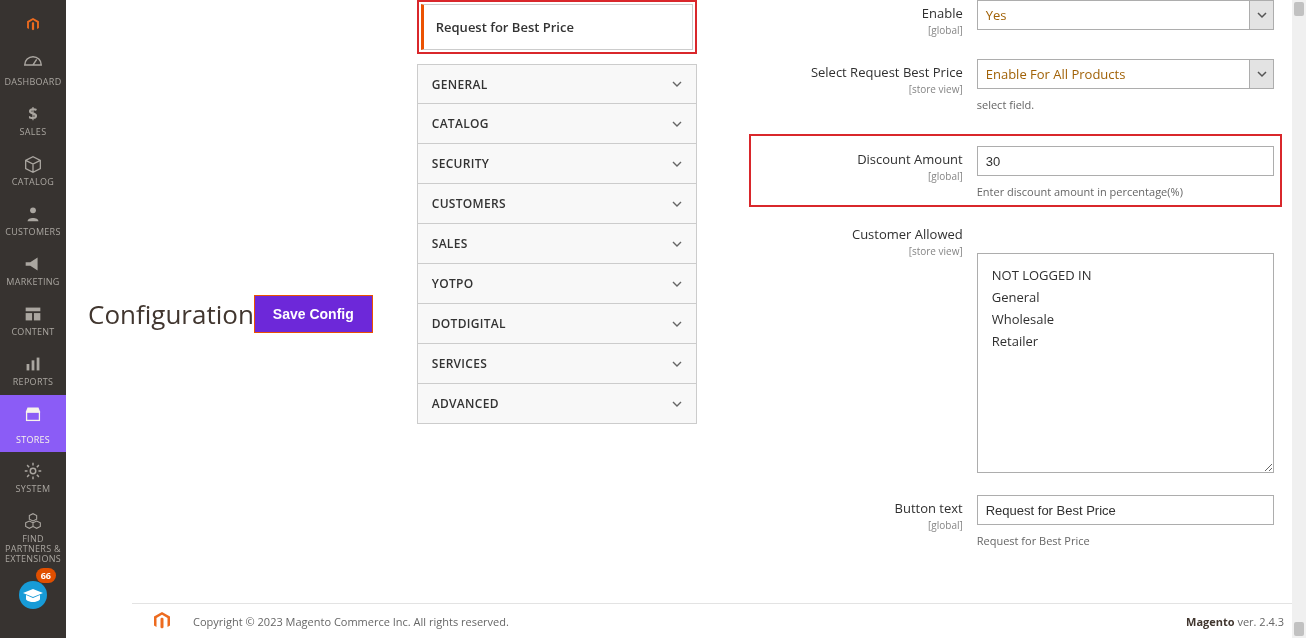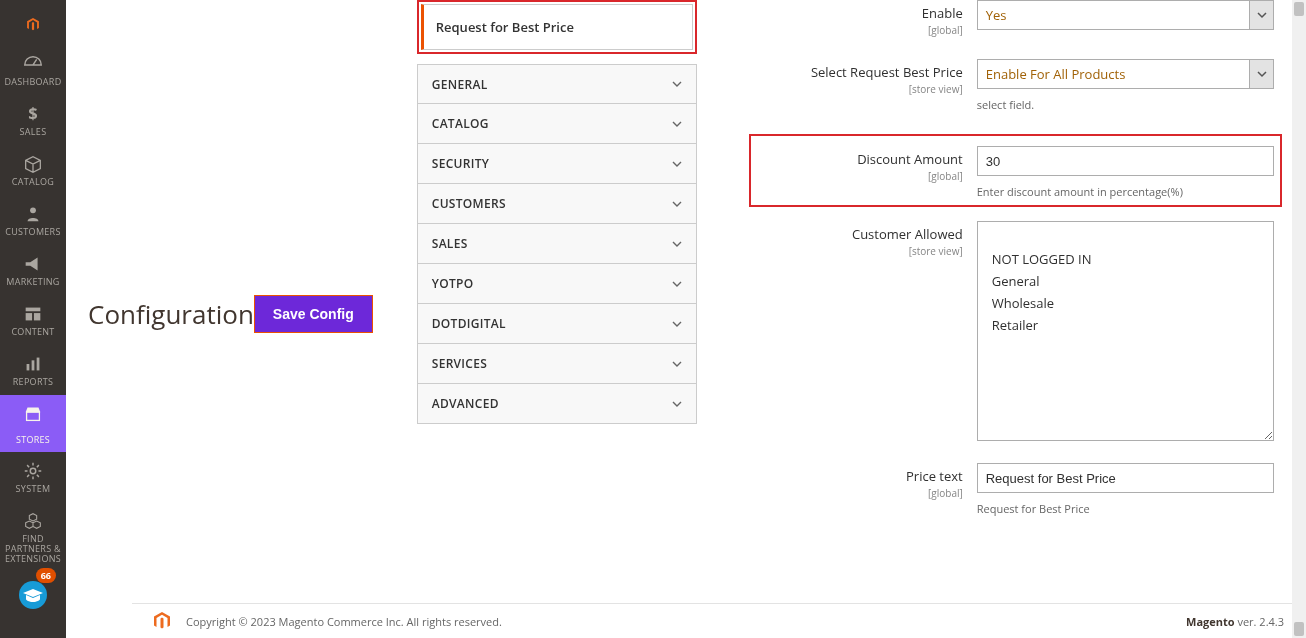--- a/index.html
+++ b/index.html
@@ -40,26 +40,26 @@
 .form-row.highlighted { border: 2px solid #d9272b; padding: 10px 6px 6px 6px; margin-left: -8px; margin-right: -8px; margin-bottom: 14px; }
 .form-label-col { width: 220px; text-align: right; padding-right: 14px; padding-top: 4px; }
 .flabel { font-size: 13px; color: #303030; display: block; }
 .fscope { font-size: 10px; color: #858585; display: block; margin-top: 1px; }
 .form-field-col { flex: 1; max-width: 370px; }
 .select-wrap { display: flex; border: 1px solid #adadad; background: #fff; height: 30px; }
 .select-val { flex: 1; padding: 5px 8px; font-size: 13px; color: #a16207; }
 .select-btn { width: 24px; background: #e3e3e3; border-left: 1px solid #adadad; display: flex; align-items: center; justify-content: center; cursor: pointer; }
 .fnote { font-size: 11px; color: #666; margin-top: 8px; }
 .input-text { width: 100%; border: 1px solid #adadad; height: 30px; padding: 0 8px; font-size: 13px; color: #303030; }
-.multiselect { width: 100%; border: 1px solid #adadad; min-height: 220px; padding: 26px 14px; font-size: 13px; color: #303030; line-height: 1.7; resize: both; overflow: auto; background: #fff; }
+.multiselect { width: 100%; border: 1px solid #adadad; min-height: 220px; padding: 10px 14px; font-size: 13px; color: #303030; line-height: 1.7; resize: both; overflow: auto; background: #fff; margin-top: 32px; }
 .multiselect div { cursor: pointer; }
 
 
 .footer { position: absolute; bottom: 0; left: 66px; right: 0; background: #fff; border-top: 1px solid #e3e3e3; padding: 8px 22px; display: flex; align-items: center; justify-content: space-between; font-size: 11px; color: #666; }
-.footer-left { display: flex; align-items: center; gap: 16px; }
+.footer-left { display: flex; align-items: center; gap: 23px; }
 .footer-ologo { width: 16px; height: 18px; }
 .footer-right { text-align: right; }
 .footer-ver b { font-weight: 700; color: #41362f; }
 
 
 .vscroll { position: absolute; right: 0; top: 0; bottom: 0; width: 14px; background: #f0f0f0; }
 .vscroll-thumb { position: absolute; right: 2px; width: 10px; background: #c1c1c1; border-radius: 2px; }
 </style>
 </head>
 <body>
@@ -295,21 +295,21 @@
               <div>NOT LOGGED IN</div>
               <div>General</div>
               <div>Wholesale</div>
               <div>Retailer</div>
             </div>
           </div>
         </div>
 
         <div class="form-row">
           <div class="form-label-col">
-            <span class="flabel">Price text</span>
+            <span class="flabel">Button text</span>
             <span class="fscope">[global]</span>
           </div>
           <div class="form-field-col">
             <input class="input-text" type="text" value="Request for Best Price" style="">
             <div class="fnote">Request for Best Price</div>
           </div>
         </div>
 
       </div>
     </div>

